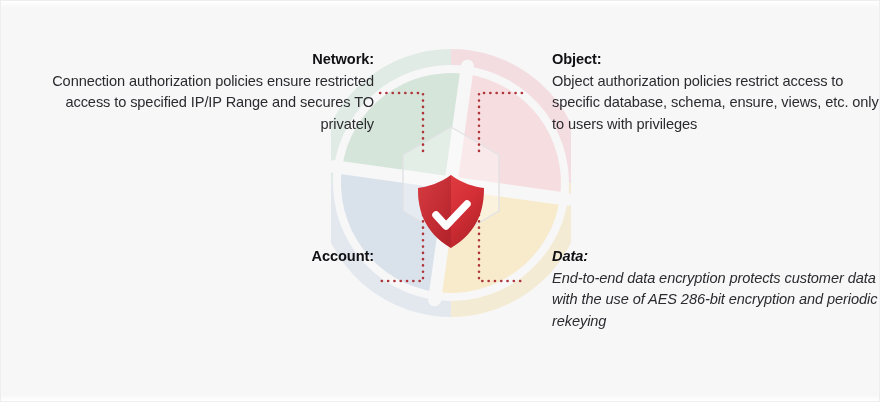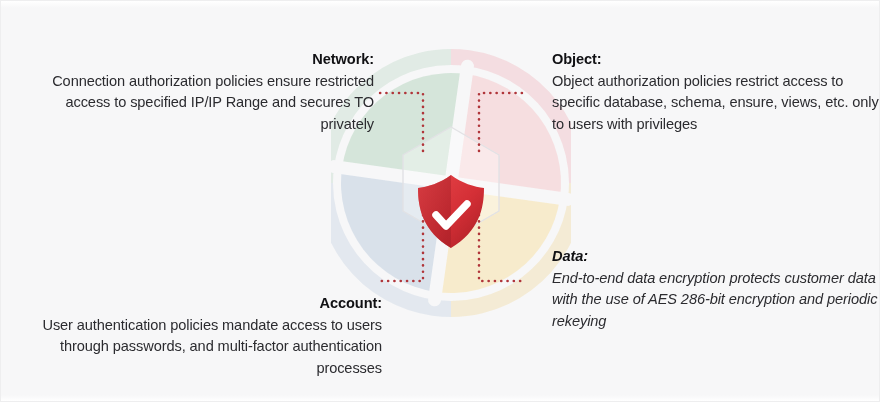--- a/index.html
+++ b/index.html
@@ -63,21 +63,21 @@
     font-weight: bold;
     color: #111114;
   }
   .block .body { display: block; }
 
   .block.left  { text-align: right; }
   .block.right { text-align: left; margin-left: 33px; }
 
   #block-network { left: 28px;  top: 48px;  width: 345px; }
   #block-object  { left: 518px; top: 48px;  width: 340px; }
-  #block-account { left: 28px;  top: 245px; width: 353px; margin-top: 47px; }
+  #block-account { left: 20px;  top: 245px; width: 353px; }
   #block-data    { left: 518px; top: 245px; width: 340px; font-style: italic; }
 </style>
 </head>
 <body>
 
 <div id="card">
 
   <div id="graphic">
     <svg width="240" height="320" viewBox="0 0 240 320" xmlns="http://www.w3.org/2000/svg">
       <defs>
@@ -163,21 +163,20 @@
     <span class="body">Connection authorization policies ensure restricted access to specified IP/IP Range and secures TO privately</span>
   </div>
 
   <div class="block right" id="block-object">
     <span class="heading">Object:</span>
     <span class="body">Object authorization policies restrict access to specific database, schema, ensure, views, etc. only to users with privileges</span>
   </div>
 
   <div class="block left" id="block-account">
     <span class="heading">Account:</span>
-    <span class="body">User authentication policies mandate access to users through passwords, and multi-factor authentication processes</span>
   </div>
 
   <div class="block right" id="block-data">
     <span class="heading">Data:</span>
     <span class="body">End-to-end data encryption protects customer data with the use of AES 286-bit encryption and periodic rekeying</span>
   </div>
 
 </div>
 
 </body></html>

